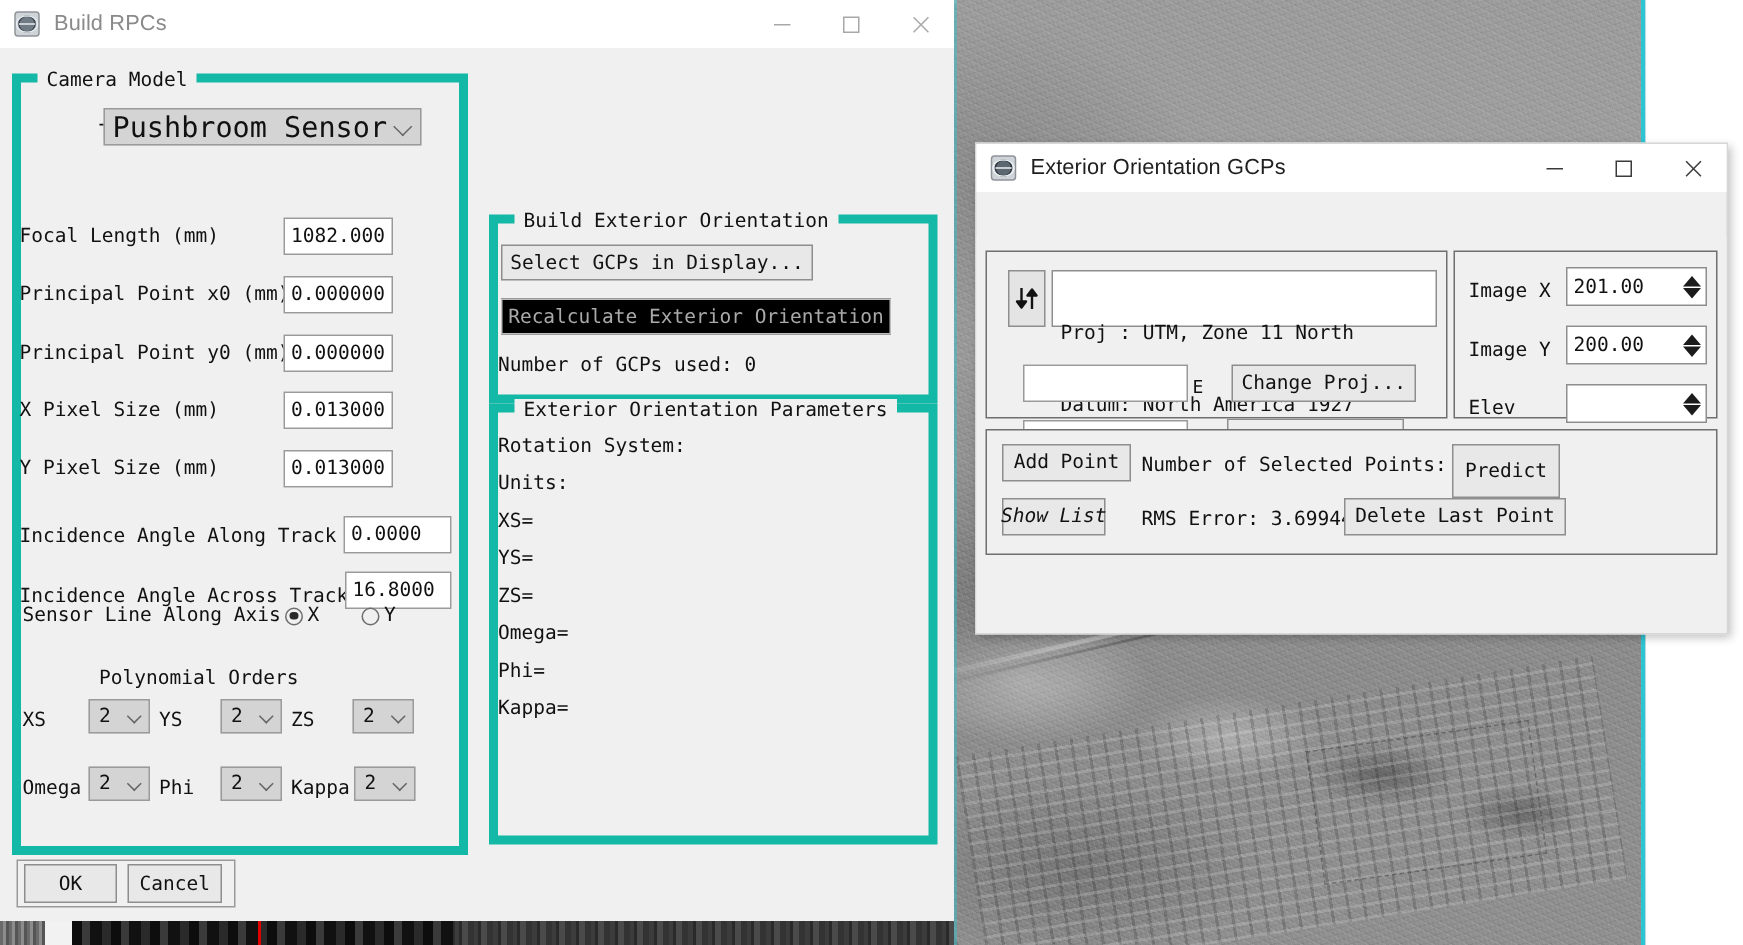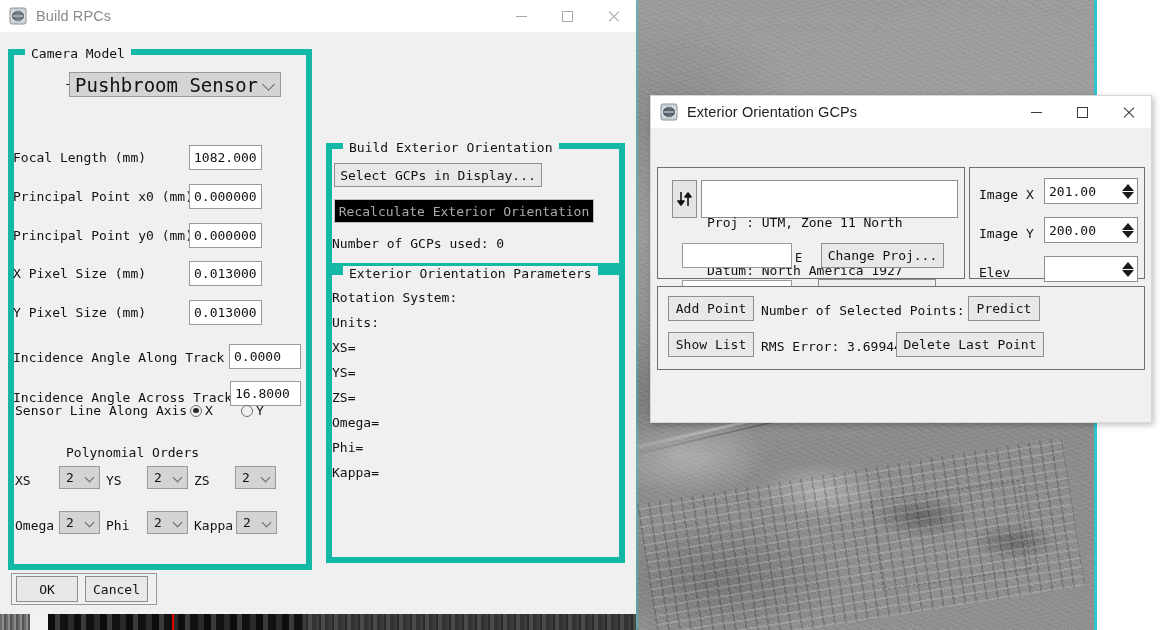--- a/index.html
+++ b/index.html
@@ -539,25 +539,25 @@
           <span class="down"></span>
         </span>
       </div>
 
       <div class="panel" style="left:6px; top:128px; width:488px; height:84px;"></div>
 
       <div class="btn" style="left:17px; top:138px; width:86px; height:25px;">
         <span>Add Point</span>
       </div>
       <span class="static-txt" style="left:110px; top:145px;">Number of Selected Points: 12</span>
-      <div class="btn" style="left:317px; top:138px; width:72px; height:25px;text-align:right;">
+      <div class="btn" style="left:317px; top:138px; width:72px; height:36px;text-align:right;">
         <span>Predict</span>
       </div>
 
-      <div class="btn" style="left:17px; top:174px; width:86px; height:25px;">
+      <div class="btn" style="left:17px; top:174px; width:69px; height:25px;font-style:italic;">
         <span>Show List</span>
       </div>
       <span class="static-txt" style="left:110px; top:181px;">RMS Error: 3.699440</span>
       <div class="btn" style="left:245px; top:174px; width:148px; height:25px;">
         <span>Delete Last Point</span>
       </div>
     </div>
   </div>
 
 </div>

